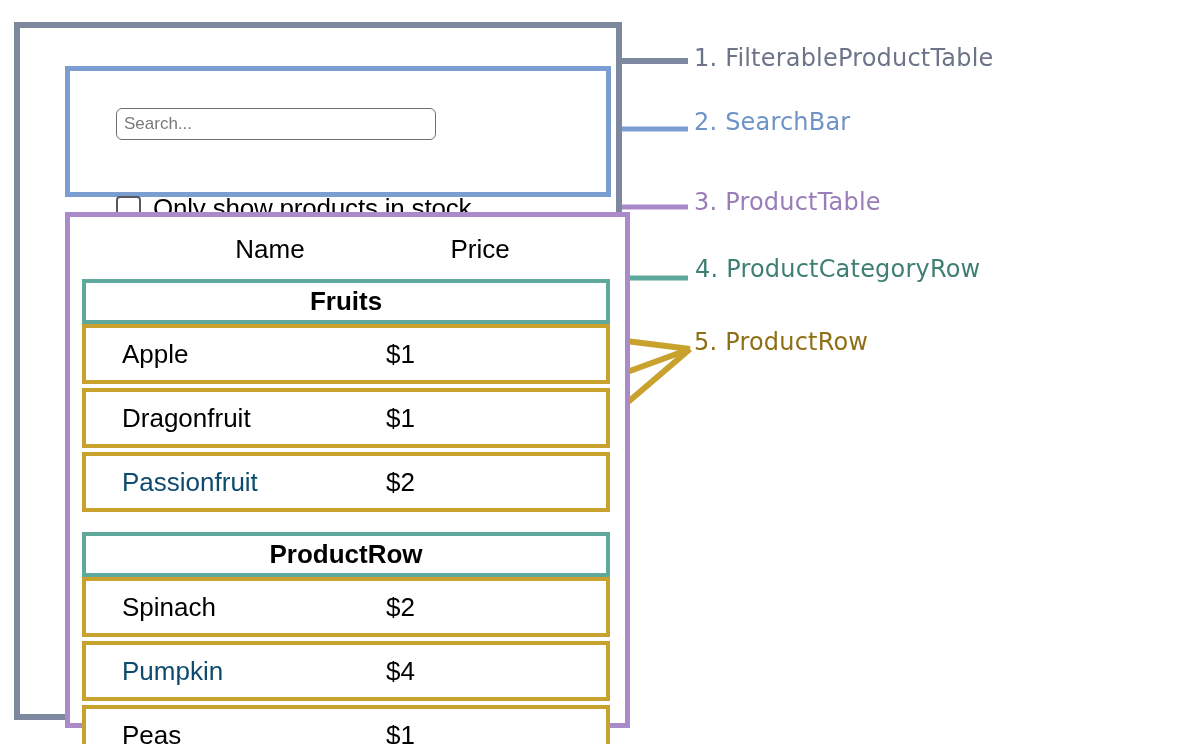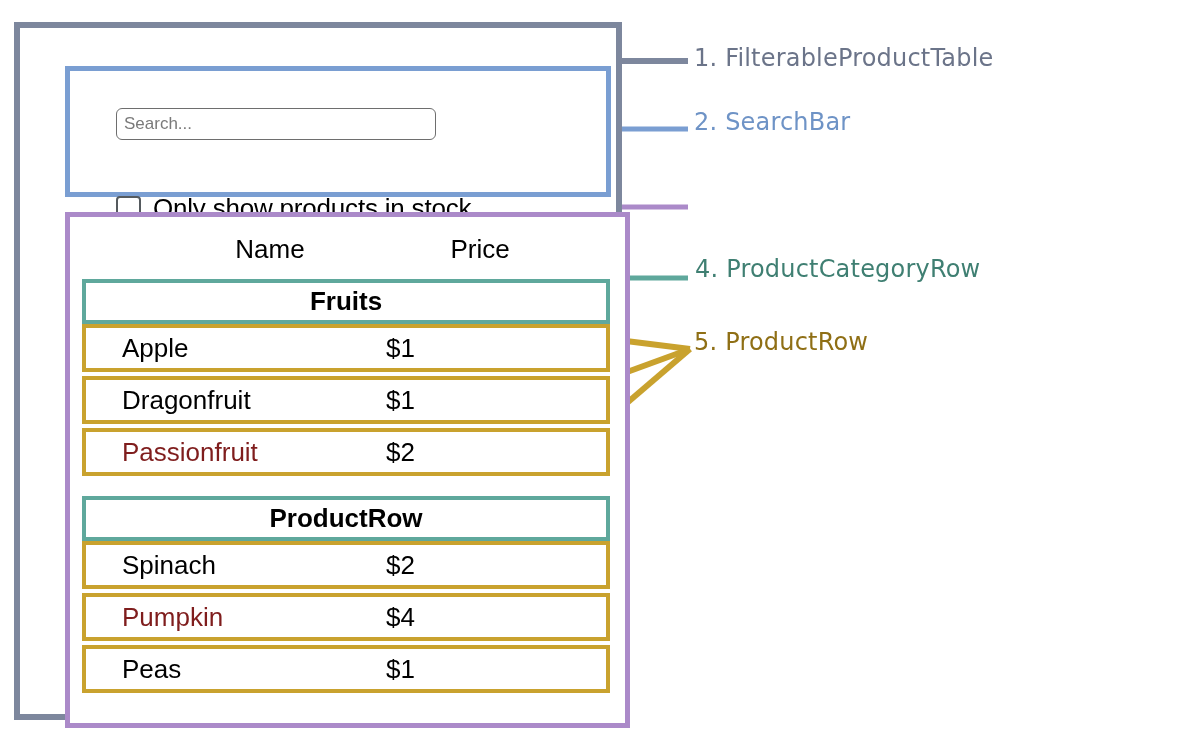--- a/index.html
+++ b/index.html
@@ -115,21 +115,21 @@
     display:flex;align-items:center;justify-content:center;
     position:relative;
   }
   .cat-row .cat-label{
     font-weight:bold;
     font-size:26px;
     color:#000;
   }
 
   .prod-row{
-    height:48px;
+    height:60px;
     border:4px solid #c9a22e;
     box-sizing:border-box;
     background:#fff;
     margin-bottom:4px;
     position:relative;
   }
   .prod-row .pname{
     position:absolute;
     left:36px;top:50%;
     transform:translateY(-50%);
@@ -137,21 +137,21 @@
     color:#000;
     white-space:nowrap;
   }
   .prod-row .pprice{
     position:absolute;
     left:300px;top:50%;
     transform:translateY(-50%);
     font-size:26px;
     color:#000;
   }
-  .prod-row.out-of-stock .pname{color:#7f1d1d;}
+  .prod-row.out-of-stock .pname{color:#0c4a6e;}
   .spacer{height:16px;}
 
   
   .legend-label{
     position:absolute;
     font-family:"DejaVu Sans", sans-serif;
     font-size:24px;
     letter-spacing:0.2px;
     white-space:nowrap;
   }
@@ -239,16 +239,17 @@
           <span class="pname">Peas</span>
           <span class="pprice">$1</span>
         </div>
 
       </div>
     </div>
   </div>
 
   <div class="legend-label lg1">1. FilterableProductTable</div>
   <div class="legend-label lg2">2. SearchBar</div>
+  <div class="legend-label lg3">3. ProductTable</div>
   <div class="legend-label lg4">4. ProductCategoryRow</div>
   <div class="legend-label lg5">5. ProductRow</div>
 
 </div>
 
 </body></html>

